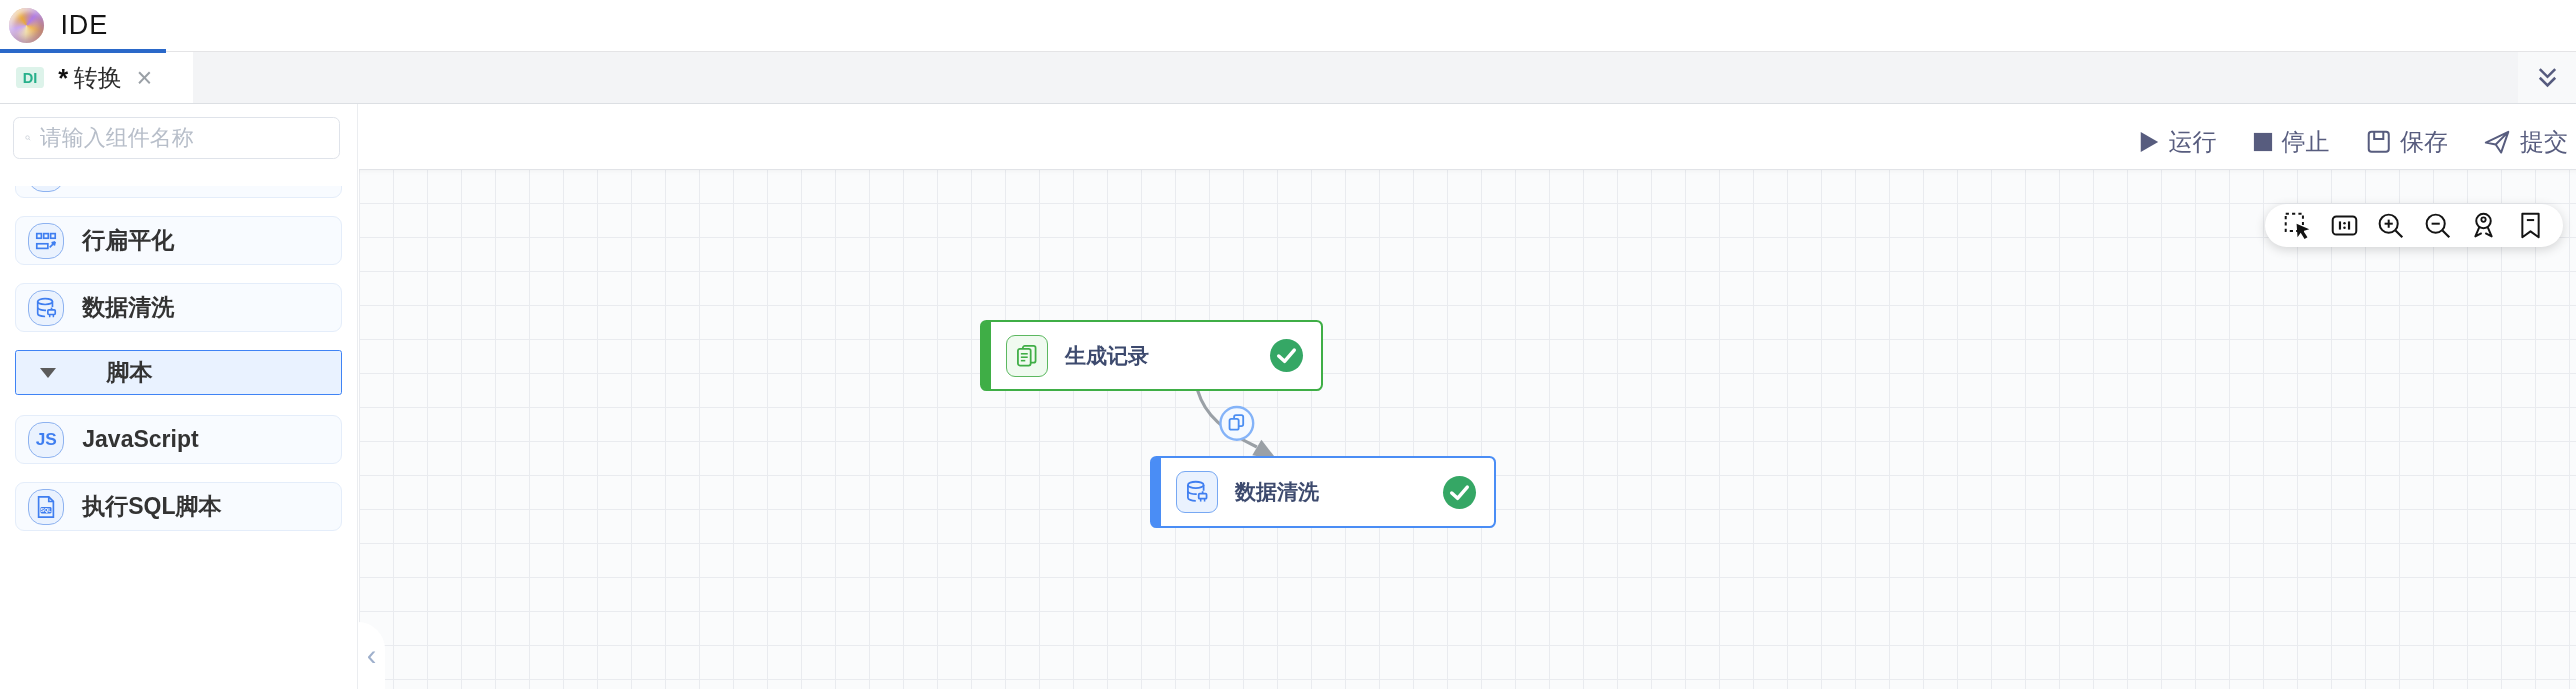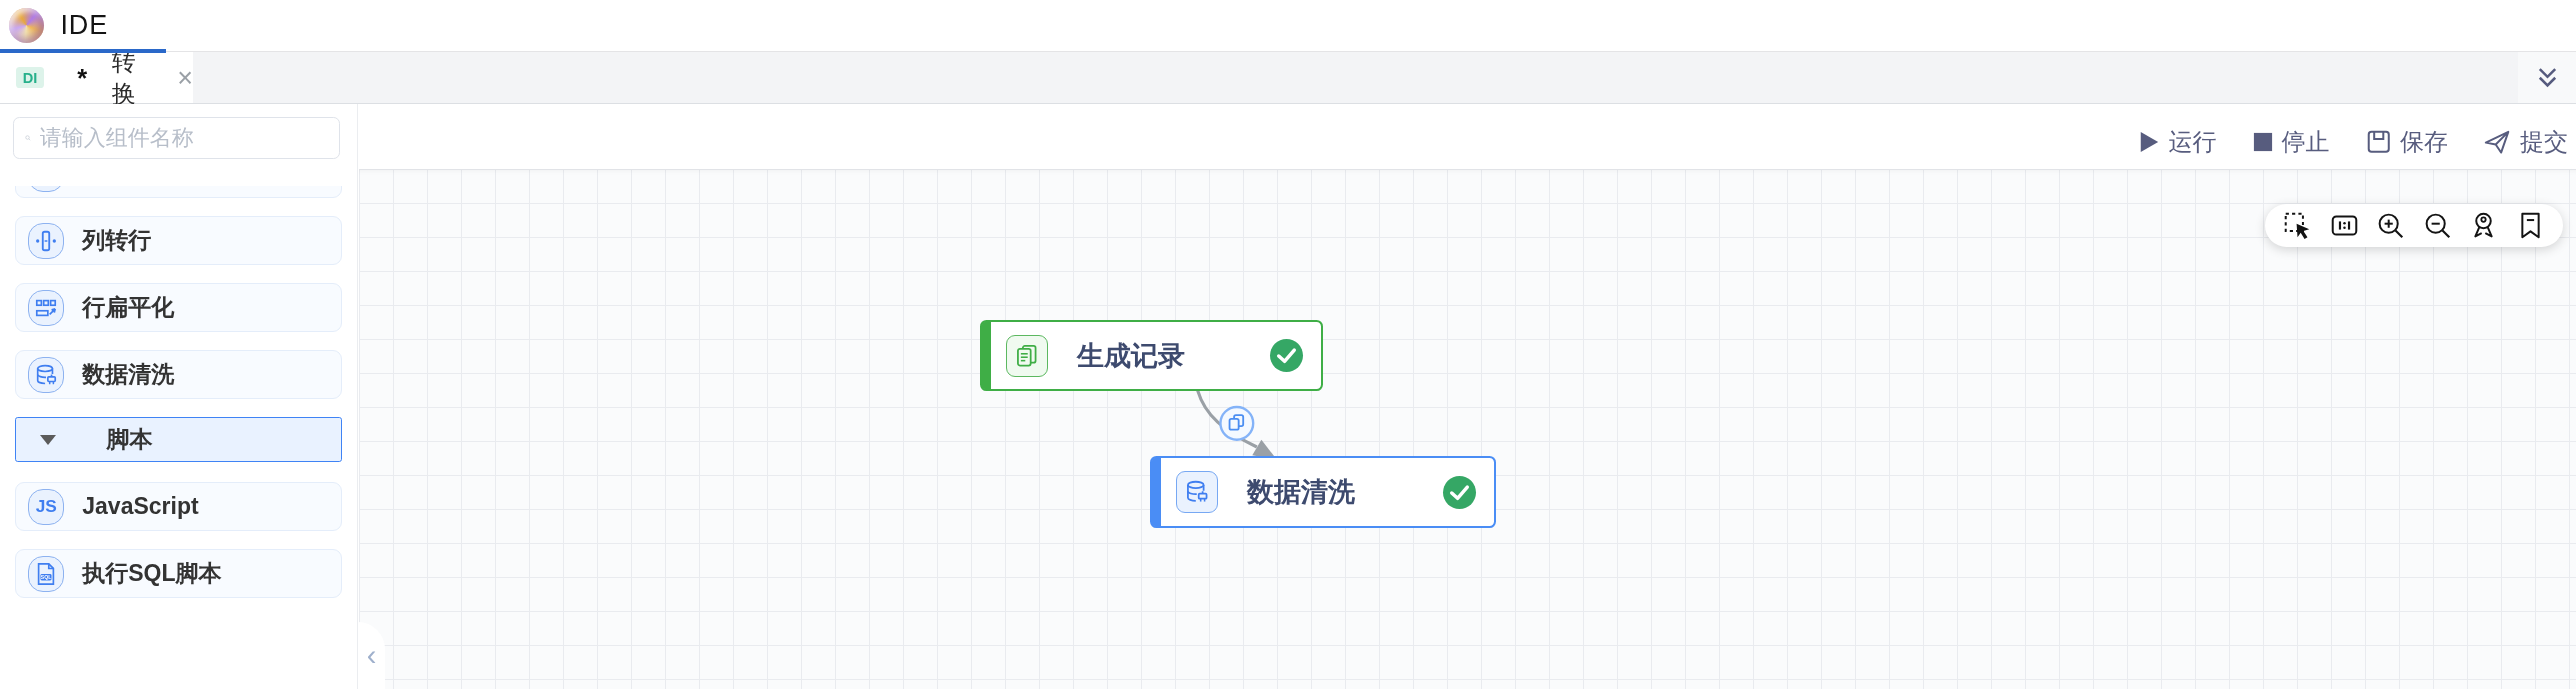--- a/index.html
+++ b/index.html
@@ -11,21 +11,21 @@
   .header { position:relative; height:52px; display:flex; align-items:center;
     padding-left:9px; border-bottom:0.9px solid #e4e4e6; background:#fff; }
   .logo { width:35px; height:35px; border-radius:50%;
     background:conic-gradient(from 40deg,#b07ce8,#f0b95a,#f3e3b0,#c9a7f0,#e8a83c,#b07ce8);
     box-shadow:inset -3.6px -4.5px 7.3px rgba(120,60,160,.45), inset 2.7px 3.6px 5.5px rgba(255,255,255,.7); }
   .app-title { margin-left:16.4px; font-size:27px; color:#141414; letter-spacing:0.9px; }
   .header-underline { position:absolute; left:0; bottom:-1.8px; width:166px; height:3.6px; z-index:3; }
 
   
   .tabbar { position:relative; height:52px; background:#f3f4f6; border-bottom:0.9px solid #dcdfe3; display:flex; }
-  .tab { height:100%; width:193px; background:#fff; display:flex; align-items:center; padding-left:16.4px; cursor:pointer;gap:19px; }
+  .tab { height:100%; width:193px; background:#fff; display:flex; align-items:center; padding-left:16.4px; cursor:pointer; }
   .di-badge { font-size:14.6px; font-weight:bold; padding:2.7px 6.4px; border-radius:3.6px;
     background:#ddf3ea; }
   .tab-dirty { font-size:25.5px; font-weight:bold; color:#111; margin:0 5.5px 0 14.6px; line-height:18px; }
   .tab-title { font-size:24px; color:#2b2b2b; }
   .tab-close { font-size:27px; color:#9aa0a6; margin-left:14.6px; line-height:24px; }
   .tab-collapse { position:absolute; right:0; top:0; height:100%; width:58px; background:#f8f9fa;
     display:flex; align-items:center; justify-content:center; cursor:pointer; }
 
   
   .main { position:relative; display:flex; height:585px; }
@@ -74,21 +74,21 @@
   .node { position:absolute; background:#fff; border-radius:6.4px; display:flex; align-items:center; z-index:4; cursor:pointer; }
   .node-green { left:622px; top:216px; width:343px; height:71px; border:2.7px solid #3fae46; }
   .node-blue  { left:792px; top:352px; width:346px; height:72px; border:2.7px solid #4a8df5; }
   .node-accent { position:absolute; left:0; top:0; bottom:0; width:9px; border-radius:2.7px 0 0 2.7px; }
   .node-green .node-accent { background:#3fae46; }
   .node-blue  .node-accent { background:#4a8df5; }
   .node-icon { width:42px; height:42px; border-radius:9px; margin-left:24px;
     display:flex; align-items:center; justify-content:center; flex:none; }
   .node-green .node-icon { border:1.8px solid #5cb860; background:#f0faf0; color:#3fae46; }
   .node-blue  .node-icon { border:1.8px solid #77a8f3; background:#eaf2fe; color:#3f7ef0; }
-  .node-label { margin-left:29px; font-size:27px; font-weight:600; color:#3d4a6e; }
+  .node-label { margin-left:17px; font-size:21px; font-weight:600; color:#3d4a6e; }
   .node-check { margin-left:auto; margin-right:18px; width:33px; height:33px; border-radius:50%;
     background:#35a765; display:flex; align-items:center; justify-content:center; flex:none; }
 
   .collapse-handle { position:absolute; left:0; bottom:0; width:27px; height:67px; background:#fff;
     border-top-right-radius:27px; display:flex; align-items:center; justify-content:center;
     cursor:pointer; z-index:7; }
   .collapse-handle span { color:#9fb0cc; font-size:29px; line-height:27px; }
 </style>
 </head>
 <body>
@@ -128,31 +128,20 @@
       </div>
 
       <div class="comp-list">
 
         <div class="comp-item partial">
           <span class="comp-icon">
             
           </span>
         </div>
 
-        <div class="comp-item">
-          <span class="comp-icon">
-            <svg width="24" height="24" viewBox="0 0 26 26">
-              <rect x="9.5" y="3" width="7" height="20" rx="2" fill="none" stroke="currentColor" stroke-width="2"></rect>
-              <circle cx="4" cy="13" r="1.8" fill="currentColor"></circle>
-              <circle cx="22" cy="13" r="1.8" fill="currentColor"></circle>
-              <line x1="11.5" y1="13" x2="14.5" y2="13" stroke="currentColor" stroke-width="1.6"></line>
-            </svg>
-          </span>
-          <span class="comp-label">列转行</span>
-        </div>
 
         <div class="comp-item">
           <span class="comp-icon">
             <svg width="24" height="24" viewBox="0 0 26 26">
               <rect x="3" y="5" width="5" height="5" fill="none" stroke="currentColor" stroke-width="1.8"></rect>
               <rect x="10.5" y="5" width="5" height="5" fill="none" stroke="currentColor" stroke-width="1.8"></rect>
               <rect x="18" y="5" width="5" height="5" fill="none" stroke="currentColor" stroke-width="1.8"></rect>
               <rect x="3" y="16" width="12" height="5" fill="none" stroke="currentColor" stroke-width="1.8"></rect>
               <path d="M17 20 L23 14 M23 14 l-4 1 M23 14 l-1 4" fill="none" stroke="currentColor" stroke-width="1.8"></path>
             </svg>

